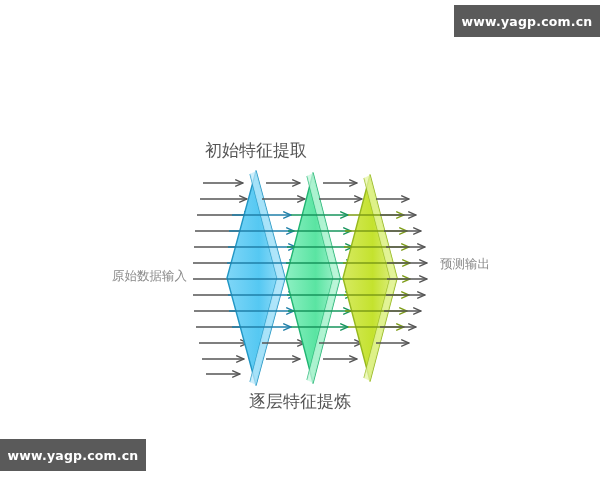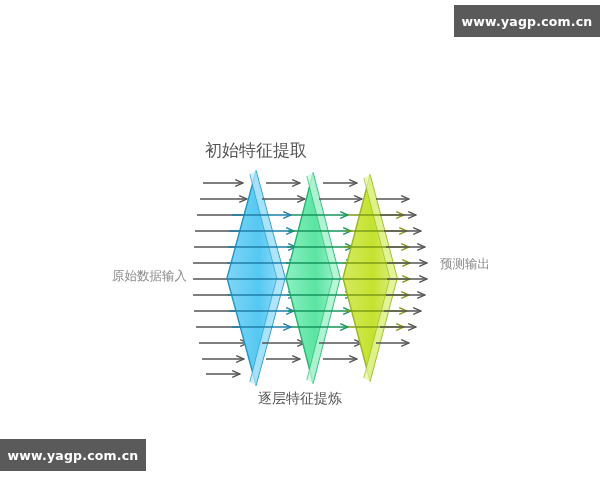--- a/index.html
+++ b/index.html
@@ -73,21 +73,21 @@
     color: #8a8a8a;
     white-space: nowrap;
   }
   #label-input  { left: 112px; top: 268px; }
   #label-output { left: 440px; top: 256px; }
   #label-bottom {
     position: absolute;
     left: 0; top: 390px;
     width: 600px;
     text-align: center;
-    font-size: 14px;
+    font-size: 17px;
     color: #555555;
   }
 </style>
 </head>
 <body>
 
 <div id="page">
 
   <svg id="diagram-svg" viewBox="0 0 600 480" xmlns="http://www.w3.org/2000/svg">
     <defs>

